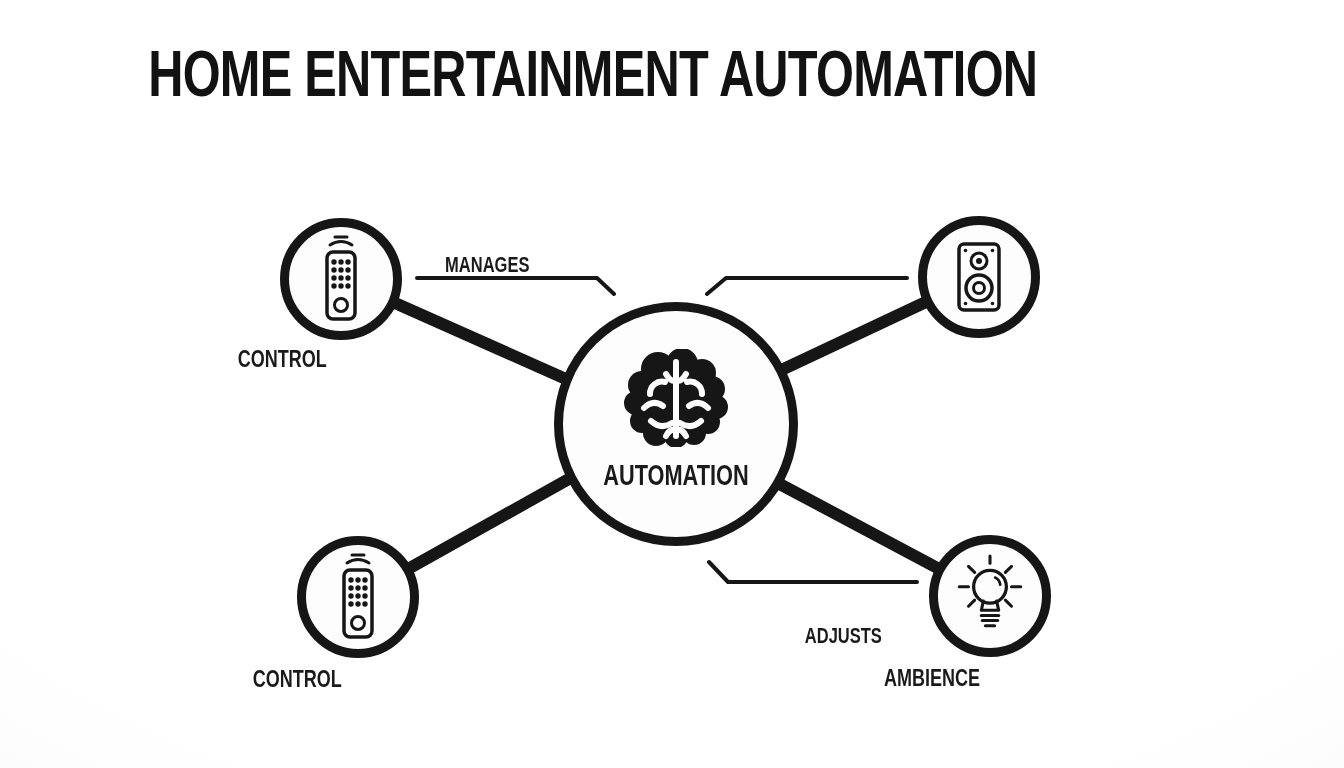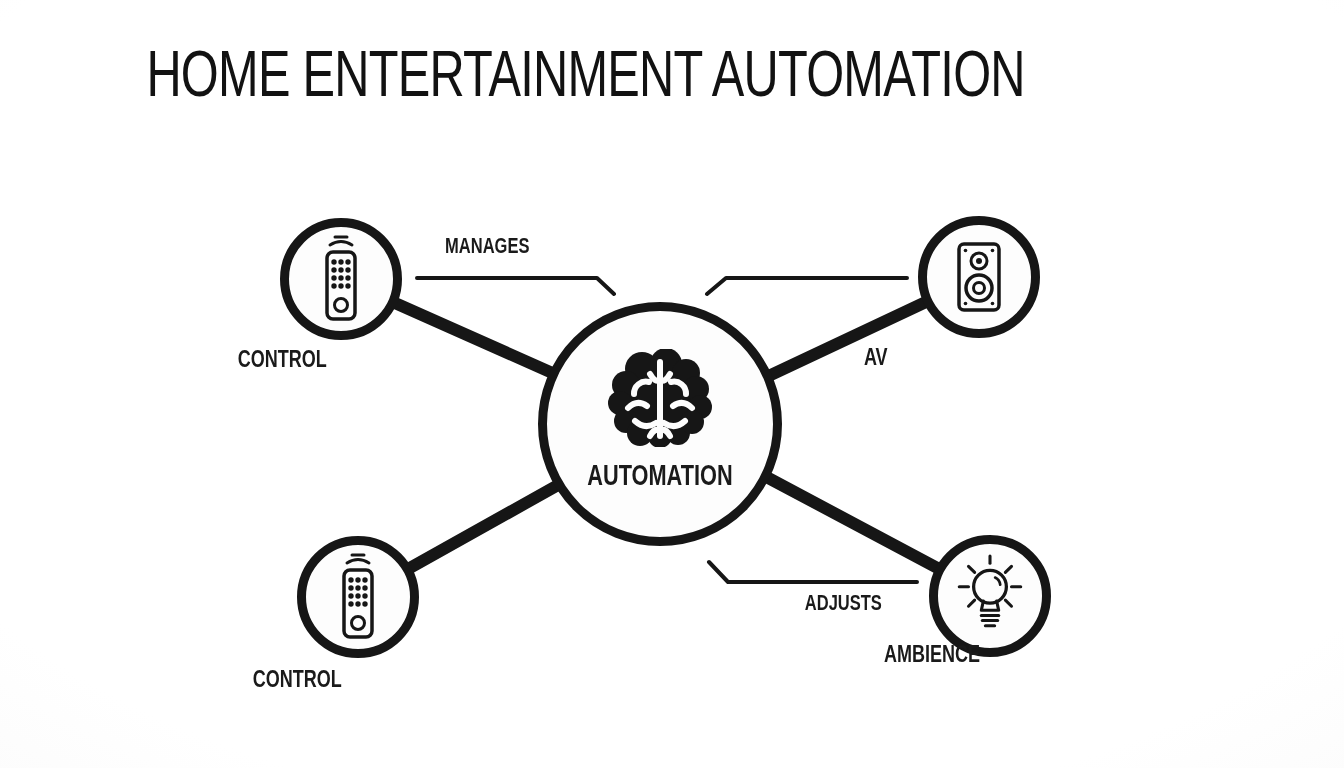--- a/index.html
+++ b/index.html
@@ -5,21 +5,21 @@
   html,body{margin:0;padding:0;}
   .stage{
     position:relative; width:1344px; height:768px; overflow:hidden;
     background:radial-gradient(120% 125% at 50% 42%, #ffffff 52%, #f6f6f6 86%, #ededed 100%);
     font-family:"Liberation Sans", sans-serif;
     color:#161616;
   }
   .cond{display:inline-block; transform:scaleX(0.75); transform-origin:50% 50%; white-space:nowrap;}
   .title{
     position:absolute; left:0; top:36px; width:1128px; text-align:right;
-    font-size:65px; font-weight:400; letter-spacing:-1px; color:#121212;
+    font-size:65px; font-weight:700; letter-spacing:-1px; color:#121212;
   }
   .lines{position:absolute; left:0; top:0; z-index:0;}
   .node{
     position:absolute; border:9px solid #161616; border-radius:50%;
     background:#fdfdfd; z-index:1; display:flex; align-items:center; justify-content:center;
     box-sizing:border-box;
   }
   .node.small{width:122px; height:122px;}
   .node.center{width:244px; height:244px; flex-direction:column; justify-content:flex-start; padding-top:38px;}
   .node-label{
@@ -49,21 +49,21 @@
       <line x1="358" y1="597" x2="667" y2="424"></line>
       <line x1="990" y1="596" x2="667" y2="424"></line>
     </g>
     <g stroke="#161616" stroke-width="4" fill="none" stroke-linecap="round" stroke-linejoin="round">
       <polyline points="417,278 597,278 614,294"></polyline>
       <polyline points="707,294 726,278 907,278"></polyline>
       <polyline points="709,562 728,582 917,582"></polyline>
     </g>
   </svg>
 
-  <div class="node center" style="left:538px; top:302px;">
+  <div class="node center" style="left:554px; top:302px;">
     <svg class="icon" width="106" height="98" viewBox="0 0 104 98">
       <g fill="#161616">
         <ellipse cx="52" cy="51" rx="40" ry="36"></ellipse>
         <circle cx="34" cy="20" r="17"></circle>
           <circle cx="58" cy="15" r="16"></circle>
           <circle cx="78" cy="24" r="14"></circle>
         <circle cx="18" cy="36" r="14"></circle>
           <circle cx="12" cy="54" r="12"></circle>
           <circle cx="18" cy="72" r="12"></circle>
         <circle cx="32" cy="84" r="13"></circle>
@@ -126,21 +126,20 @@
       </g>
       <g fill="#161616">
         <circle cx="24" cy="20" r="3"></circle>
         <circle cx="10.5" cy="9.5" r="1.8"></circle>
           <circle cx="37.5" cy="9.5" r="1.8"></circle>
         <circle cx="10.5" cy="62.5" r="1.8"></circle>
           <circle cx="37.5" cy="62.5" r="1.8"></circle>
       </g>
     </svg>
   </div>
-  <div class="node-label" style="left:860px; top:343px;"><span class="cond">AV</span></div>
 
   <div class="node small" style="left:297px; top:536px;">
     <svg class="icon" width="46" height="92" viewBox="0 0 44 92">
       <g stroke="#161616" fill="none" stroke-linecap="round">
         <line x1="16" y1="4" x2="28" y2="4" stroke-width="3"></line>
         <path d="M11,12 Q22,5 33,12" stroke-width="3"></path>
         <rect x="8" y="19" width="28" height="67" rx="6" stroke-width="3.5"></rect>
         <circle cx="22" cy="72" r="6.5" stroke-width="3"></circle>
       </g>
       <g fill="#161616">
@@ -173,18 +172,18 @@
         <line x1="38" y1="3" x2="38" y2="10" stroke-width="3"></line>
         <line x1="8" y1="33" x2="17" y2="33" stroke-width="3"></line>
         <line x1="59" y1="33" x2="68" y2="33" stroke-width="3"></line>
         <line x1="17" y1="13" x2="23" y2="19" stroke-width="3"></line>
         <line x1="59" y1="13" x2="53" y2="19" stroke-width="3"></line>
         <line x1="17" y1="52" x2="23" y2="46" stroke-width="3"></line>
         <line x1="59" y1="52" x2="53" y2="46" stroke-width="3"></line>
       </g>
     </svg>
   </div>
-  <div class="node-label" style="left:868px; top:640px;"><span class="cond">AMBIENCE</span></div>
+  <div class="node-label" style="left:868px; top:664px;"><span class="cond">AMBIENCE</span></div>
 
-  <div class="conn-label" style="left:367px; top:233px;"><span class="cond">MANAGES</span></div>
-  <div class="conn-label" style="left:723px; top:590px;"><span class="cond">ADJUSTS</span></div>
+  <div class="conn-label" style="left:367px; top:252px;"><span class="cond">MANAGES</span></div>
+  <div class="conn-label" style="left:723px; top:623px;"><span class="cond">ADJUSTS</span></div>
 
 </div>
 
 </body></html>

